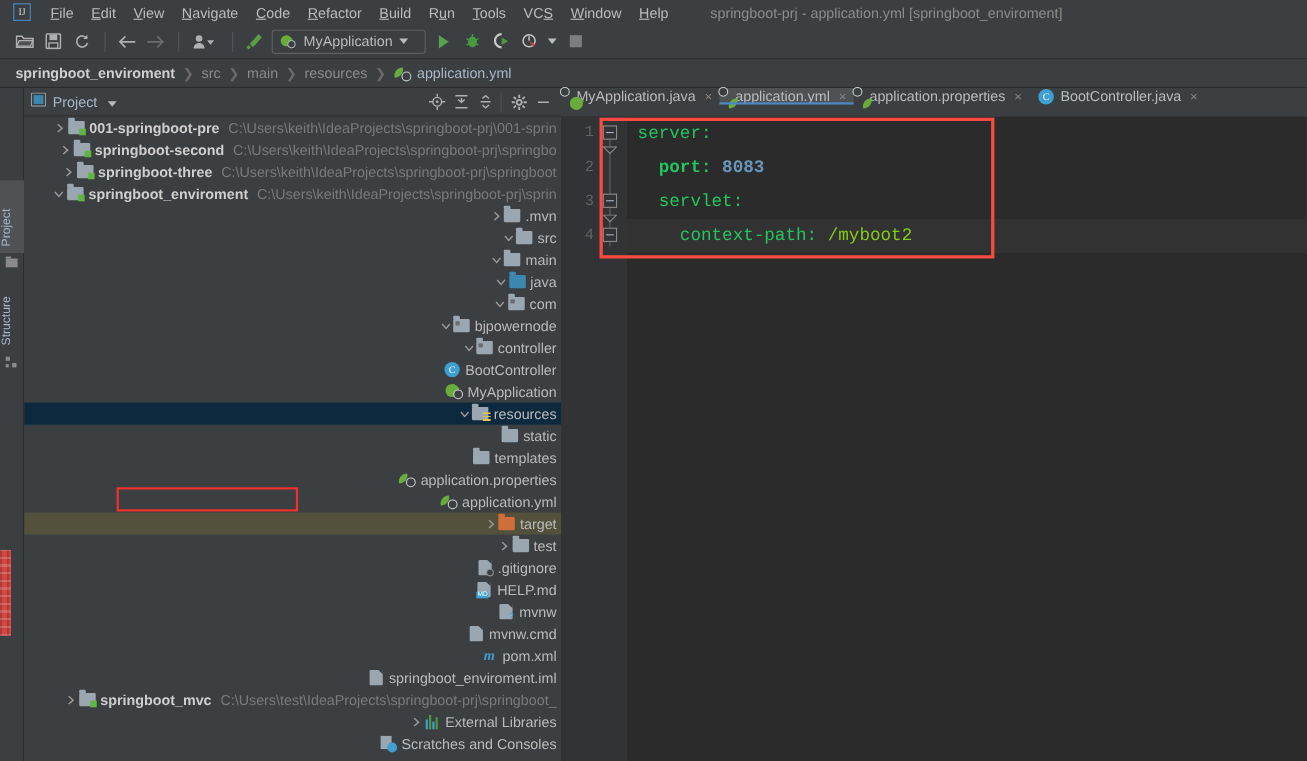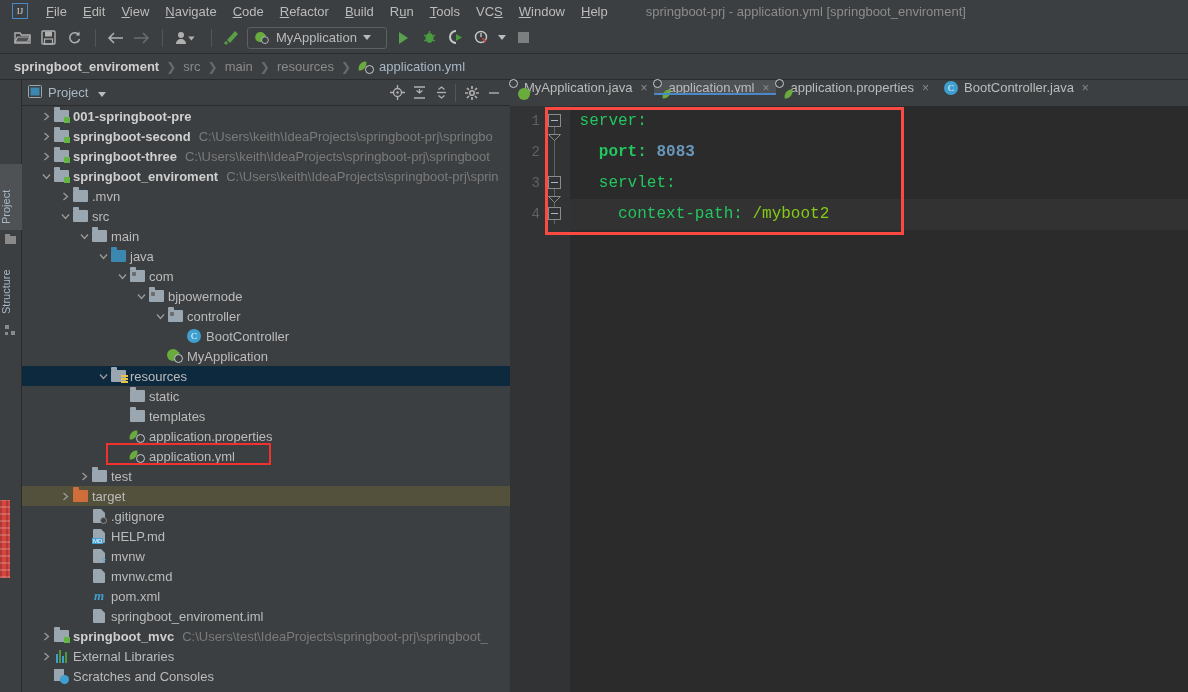--- a/index.html
+++ b/index.html
@@ -100,21 +100,21 @@
   .proj-title { color: #a9b7c6; font-size: 13px; margin-left: 6px; }
   .proj-header .spacer { flex: 1; }
   .ph-icon { width: 20px; height: 20px; display:flex; align-items:center; justify-content:center; margin-left: 2px; }
 
   .tree {
     position: absolute; top: 106px; left: 22px; width: 488px; height: 586px;
     background: #3c3f41; overflow: hidden;
   }
   .row {
     height: 20px; display: flex; align-items: center; white-space: nowrap;
-    font-size: 13px; color: #a9b7c6; padding-right: 4px;
+    font-size: 13px; color: #a9b7c6; padding-right: 4px; justify-content: flex-end;
   }
   .row.sel { background: #0d293e; }
   .row.excluded { background: #53503c; }
   .row .arrow {
     width: 13px; height: 13px; display: inline-flex; align-items: center; justify-content: center;
     flex: 0 0 13px; color: #9a9a9a; font-size: 9px;
   }
   .row .ico { width: 16px; height: 16px; flex: 0 0 16px; margin-right: 4px; display:flex; align-items:center; justify-content:center; }
   .row .name { color: #bbbbbb; }
   .row .name.bold { font-weight: bold; color: #cfcfcf; }
@@ -447,20 +447,21 @@
         <svg width="9" height="9" viewBox="0 0 9 9">
           <path d="M2.5 1l4 3.5-4 3.5" fill="none" stroke="#9a9a9a" stroke-width="1.3"></path>
         </svg>
       </span>
       <span class="ico">
         <span class="folder">
           <span class="badge"></span>
         </span>
       </span>
       <span class="name bold">001-springboot-pre</span>
+      <span class="path">C:\Users\keith\IdeaProjects\springboot-prj\001-sprin</span>
     </div>
     <div class="row">
       <span style="display: inline-block; flex: 0 0 auto; width: 18px;"></span>
       <span class="arrow">
         <svg width="9" height="9" viewBox="0 0 9 9">
           <path d="M2.5 1l4 3.5-4 3.5" fill="none" stroke="#9a9a9a" stroke-width="1.3"></path>
         </svg>
       </span>
       <span class="ico">
         <span class="folder">
@@ -655,43 +656,43 @@
       <span style="display: inline-block; flex: 0 0 auto; width: 94px;"></span>
       <span class="arrow"></span>
       <span class="ico">
         <span class="leaf-spring">
           <span class="lf"></span>
           <span class="gear"></span>
         </span>
       </span>
       <span class="name">application.yml</span>
     </div>
-    <div class="row">
-      <span style="display: inline-block; flex: 0 0 auto; width: 56px;"></span>
-      <span class="arrow">
-        <svg width="9" height="9" viewBox="0 0 9 9">
-          <path d="M2.5 1l4 3.5-4 3.5" fill="none" stroke="#9a9a9a" stroke-width="1.3"></path>
-        </svg>
-      </span>
-      <span class="ico">
-        <span class="folder"></span>
-      </span>
-      <span class="name">test</span>
-    </div>
     <div class="row excluded">
       <span style="display: inline-block; flex: 0 0 auto; width: 37px;"></span>
       <span class="arrow">
         <svg width="9" height="9" viewBox="0 0 9 9">
           <path d="M2.5 1l4 3.5-4 3.5" fill="none" stroke="#9a9a9a" stroke-width="1.3"></path>
         </svg>
       </span>
       <span class="ico">
         <span class="folder orange"></span>
       </span>
       <span class="name">target</span>
+    </div>
+    <div class="row">
+      <span style="display: inline-block; flex: 0 0 auto; width: 56px;"></span>
+      <span class="arrow">
+        <svg width="9" height="9" viewBox="0 0 9 9">
+          <path d="M2.5 1l4 3.5-4 3.5" fill="none" stroke="#9a9a9a" stroke-width="1.3"></path>
+        </svg>
+      </span>
+      <span class="ico">
+        <span class="folder"></span>
+      </span>
+      <span class="name">test</span>
     </div>
     <div class="row">
       <span style="display: inline-block; flex: 0 0 auto; width: 56px;"></span>
       <span class="arrow"></span>
       <span class="ico">
         <span class="file-ic">
           <span class="stop"></span>
         </span>
       </span>
       <span class="name">.gitignore</span>

